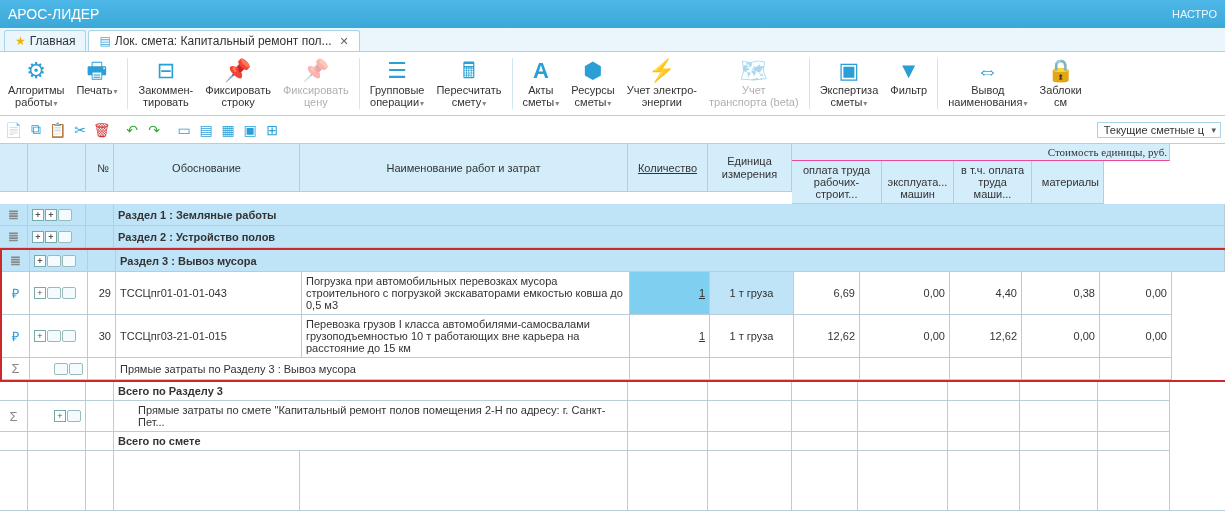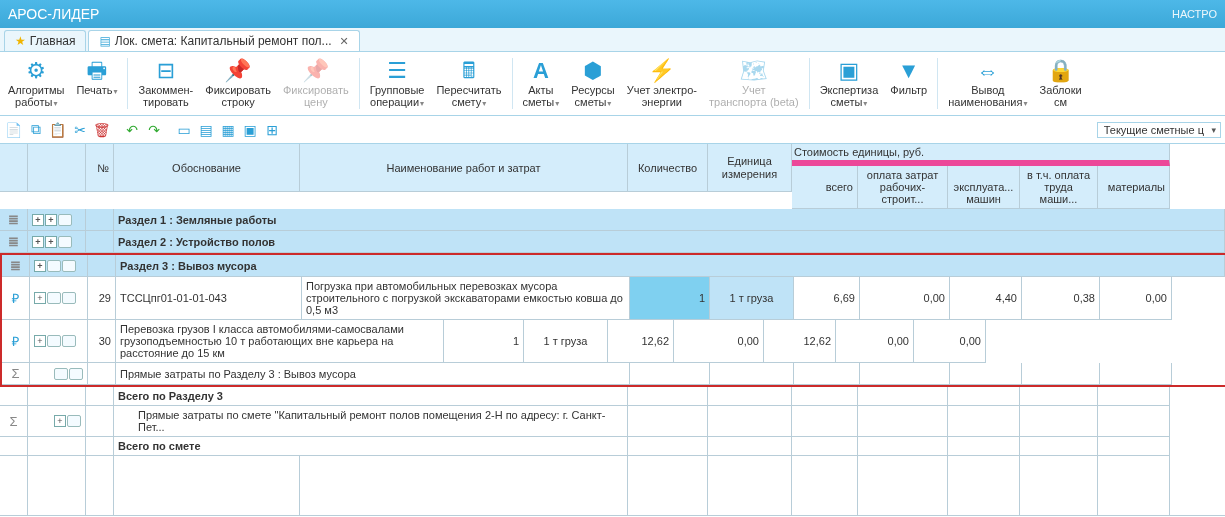--- a/index.html
+++ b/index.html
@@ -37,31 +37,31 @@
 .hrow, .drow { display: flex; }
 .cell { border-right: 1px solid #b8cdd8; border-bottom: 1px solid #b8cdd8; padding: 3px 4px; display: flex; align-items: center; overflow: hidden; }
 .hcell { background: #d4edfb; text-align: center; justify-content: center; font-size: 11px; }
 .hcell.two { flex-direction: column; line-height: 1.1; }
 
 .c-gut { width: 28px; flex: none; justify-content: center; }
 .c-exp { width: 58px; flex: none; gap: 1px; }
 .c-num { width: 28px; flex: none; justify-content: flex-end; }
 .c-ob  { width: 186px; flex: none; }
 .c-nm  { width: 328px; flex: none; }
-.c-qty { width: 80px; flex: none; justify-content: flex-end; }
+.c-qty { width: 80px; flex: none; justify-content: flex-end; text-decoration: underline; }
 .c-un  { width: 84px; flex: none; justify-content: center; text-align: center; }
 .c-v1  { width: 66px; flex: none; justify-content: flex-end; }
 .c-v2  { width: 90px; flex: none; justify-content: flex-end; }
 .c-v3  { width: 72px; flex: none; justify-content: flex-end; }
 .c-v4  { width: 78px; flex: none; justify-content: flex-end; }
 .c-v5  { width: 72px; flex: none; justify-content: flex-end; }
 
 
 .stack { display: flex; flex-direction: column; }
-.stack .top { border-bottom: 6px solid #ec4899; text-align: left; padding: 2px; }
+.stack .top { border-bottom: 1px solid #ec4899; text-align: right; padding: 2px; font-family: Liberation Serif, serif; }
 .stack .bots { display: flex; flex: 1; }
 
 .section { background: #bfe3f7; font-weight: bold; }
 .totals { font-weight: bold; }
 .subtot { }
 .hlrow .c-qty { background: #7fd0f0; }
 .hlrow .c-un { background: #bfe3f7; }
 
 .expbox { width: 12px; height: 12px; border: 1px solid #7aa; display: inline-flex; align-items: center; justify-content: center; font-size: 9px; background: #fff; color: #555; }
 .chkph { width: 14px; height: 12px; border: 1px solid #9bb; border-radius: 2px; background: #f4fbff; }
@@ -198,22 +198,21 @@
     <div class="cell hcell c-exp" style="height:48px"></div>
     <div class="cell hcell c-num" style="height:48px">№</div>
     <div class="cell hcell c-ob" style="height:48px">Обоснование</div>
     <div class="cell hcell c-nm" style="height:48px">Наименование работ и затрат</div>
     <div class="cell hcell c-qty" style="height:48px;justify-content:center">Количество</div>
     <div class="cell hcell c-un two" style="height:48px;white-space:pre-line">Единица
 измерения</div>
     <div class="stack" style="width:378px">
       <div class="top hcell" style="border-right:1px solid #b8cdd8">Стоимость единицы, руб.</div>
       <div class="bots">
-        <div class="cell hcell c-v1" style="flex:none">всего</div>
-        <div class="cell hcell c-v2 two" style="white-space:pre-line">оплата затрат
+        <div class="cell hcell c-v2 two" style="white-space:pre-line">оплата труда
 рабочих-строит...</div>
         <div class="cell hcell c-v3 two" style="white-space:pre-line">эксплуата...
 машин</div>
         <div class="cell hcell c-v4 two" style="white-space:pre-line">в т.ч. оплата
 труда маши...</div>
         <div class="cell hcell c-v5">материалы</div>
       </div>
     </div>
   </div>
 
@@ -282,20 +281,21 @@
   <div class="drow">
     <div class="cell c-gut">
           <span class="gico" style="color:#2a9fd6">₽</span>
         </div>
     <div class="cell c-exp">
           <span class="expbox">+</span>
           <span class="chkph"></span>
           <span class="chkph"></span>
         </div>
     <div class="cell c-num">30</div>
+    <div class="cell c-ob">ТССЦпг03-21-01-015</div>
     <div class="cell c-nm" style="align-items:flex-start">Перевозка грузов I класса автомобилями-самосвалами грузоподъемностью 10 т работающих вне карьера на расстояние до 15 км</div>
     <div class="cell c-qty">1</div>
     <div class="cell c-un">1 т груза</div>
     <div class="cell c-v1">12,62</div>
     <div class="cell c-v2">0,00</div>
     <div class="cell c-v3">12,62</div>
     <div class="cell c-v4">0,00</div>
     <div class="cell c-v5">0,00</div>
   </div>
 

